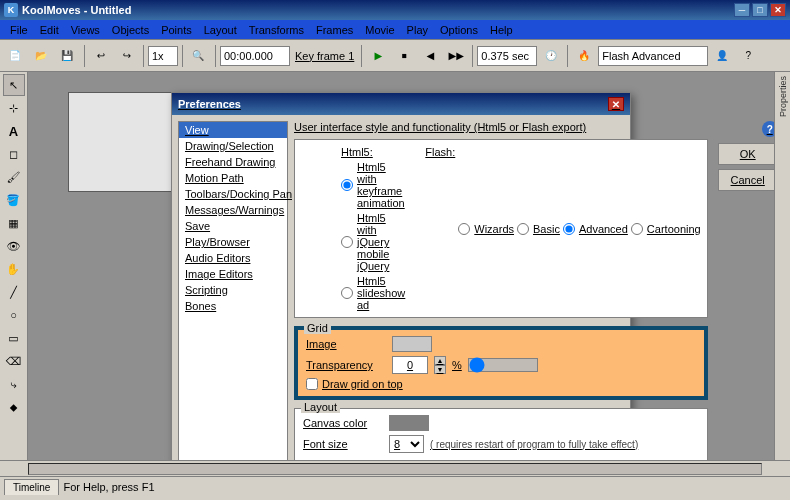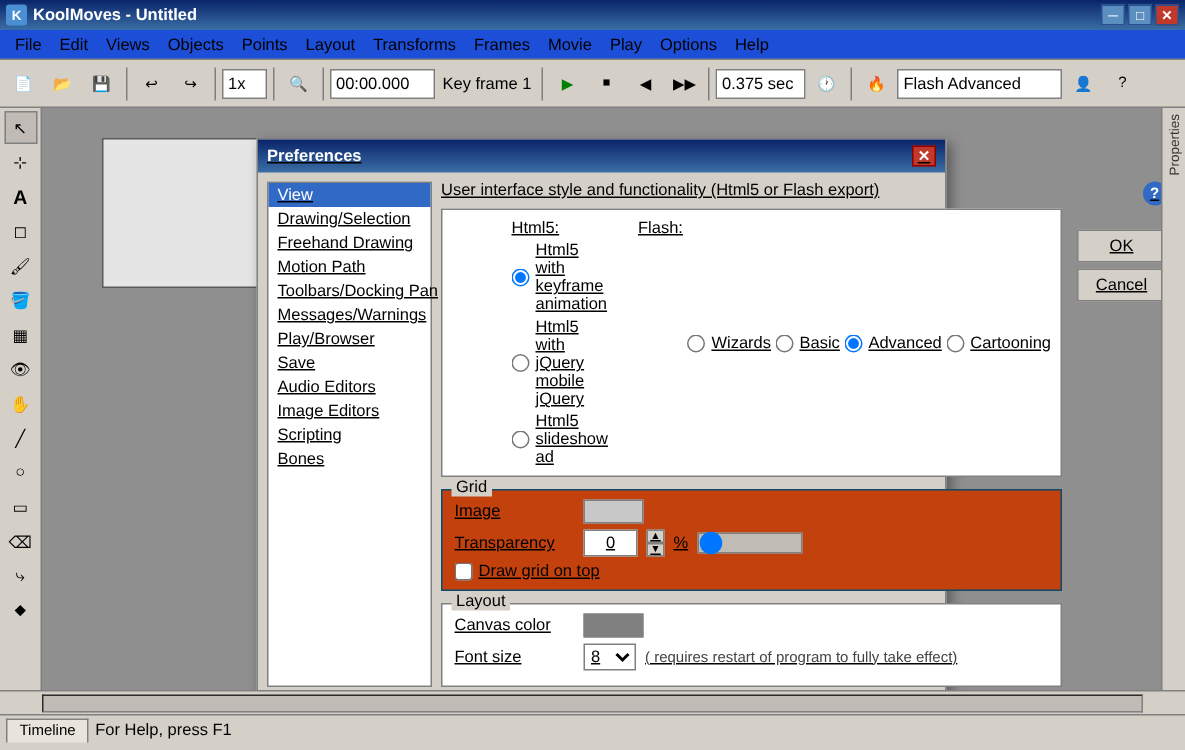--- a/index.html
+++ b/index.html
@@ -91,20 +91,21 @@
       height: 20px;
       border: 1px solid #808080;
       background: white;
       font-size: 11px;
       padding: 0 3px;
     }
     .tb-label {
       font-size: 11px;
       padding: 0 3px;
       color: #000;
+      text-decoration: underline;
     }
     .flash-advanced-input {
       width: 110px;
       height: 20px;
       border: 1px solid #808080;
       background: white;
       font-size: 11px;
       padding: 0 3px;
     }
 
@@ -320,22 +321,22 @@
     .html5-col { display: flex; flex-direction: column; gap: 3px; margin-left: 40px; }
     .flash-col { display: flex; gap: 3px; }
 
     .col-label { font-size: 11px; color: #000; font-weight: normal; }
 
     input[type="radio"] { margin: 0; width: 12px; height: 12px; }
     input[type="checkbox"] { margin: 0; width: 12px; height: 12px; }
 
     
     #grid-box {
-      border: 1px solid #0c4a6e;
-      background: #c2410c;
+      border: 4px solid #0c4a6e;
+      background: #fdba74;
       padding: 6px 8px;
       position: relative;
       margin-top: 4px;
     }
     #grid-title {
       position: absolute;
       top: -8px; left: 6px;
       background: #d4d0c8;
       padding: 0 3px;
       font-size: 11px;
@@ -527,22 +528,22 @@
 
         <div id="dialog-body">
 
           <div id="nav-list">
             <div class="nav-item selected">View</div>
             <div class="nav-item">Drawing/Selection</div>
             <div class="nav-item">Freehand Drawing</div>
             <div class="nav-item">Motion Path</div>
             <div class="nav-item">Toolbars/Docking Pan</div>
             <div class="nav-item">Messages/Warnings</div>
+            <div class="nav-item">Save</div>
             <div class="nav-item">Play/Browser</div>
-            <div class="nav-item">Save</div>
             <div class="nav-item">Audio Editors</div>
             <div class="nav-item">Image Editors</div>
             <div class="nav-item">Scripting</div>
             <div class="nav-item">Bones</div>
           </div>
 
           <div id="dialog-content">
 
             <div class="section-header">User interface style and functionality (Html5 or Flash export)</div>
 
@@ -625,21 +626,21 @@
                   <option>11</option>
                   <option>12</option>
                 </select>
                 <span class="restart-note">( requires restart of program to fully take effect)</span>
               </div>
             </div>
           </div>
 
           <div id="dialog-buttons">
             <div class="help-icon">?</div>
-            <div style="margin-top:12px;">
+            <div style="margin-top:2px;">
               <button class="dlg-btn">OK</button>
             </div>
             <div>
               <button class="dlg-btn">Cancel</button>
             </div>
           </div>
         </div>
       </div>
     </div>
   </div>

